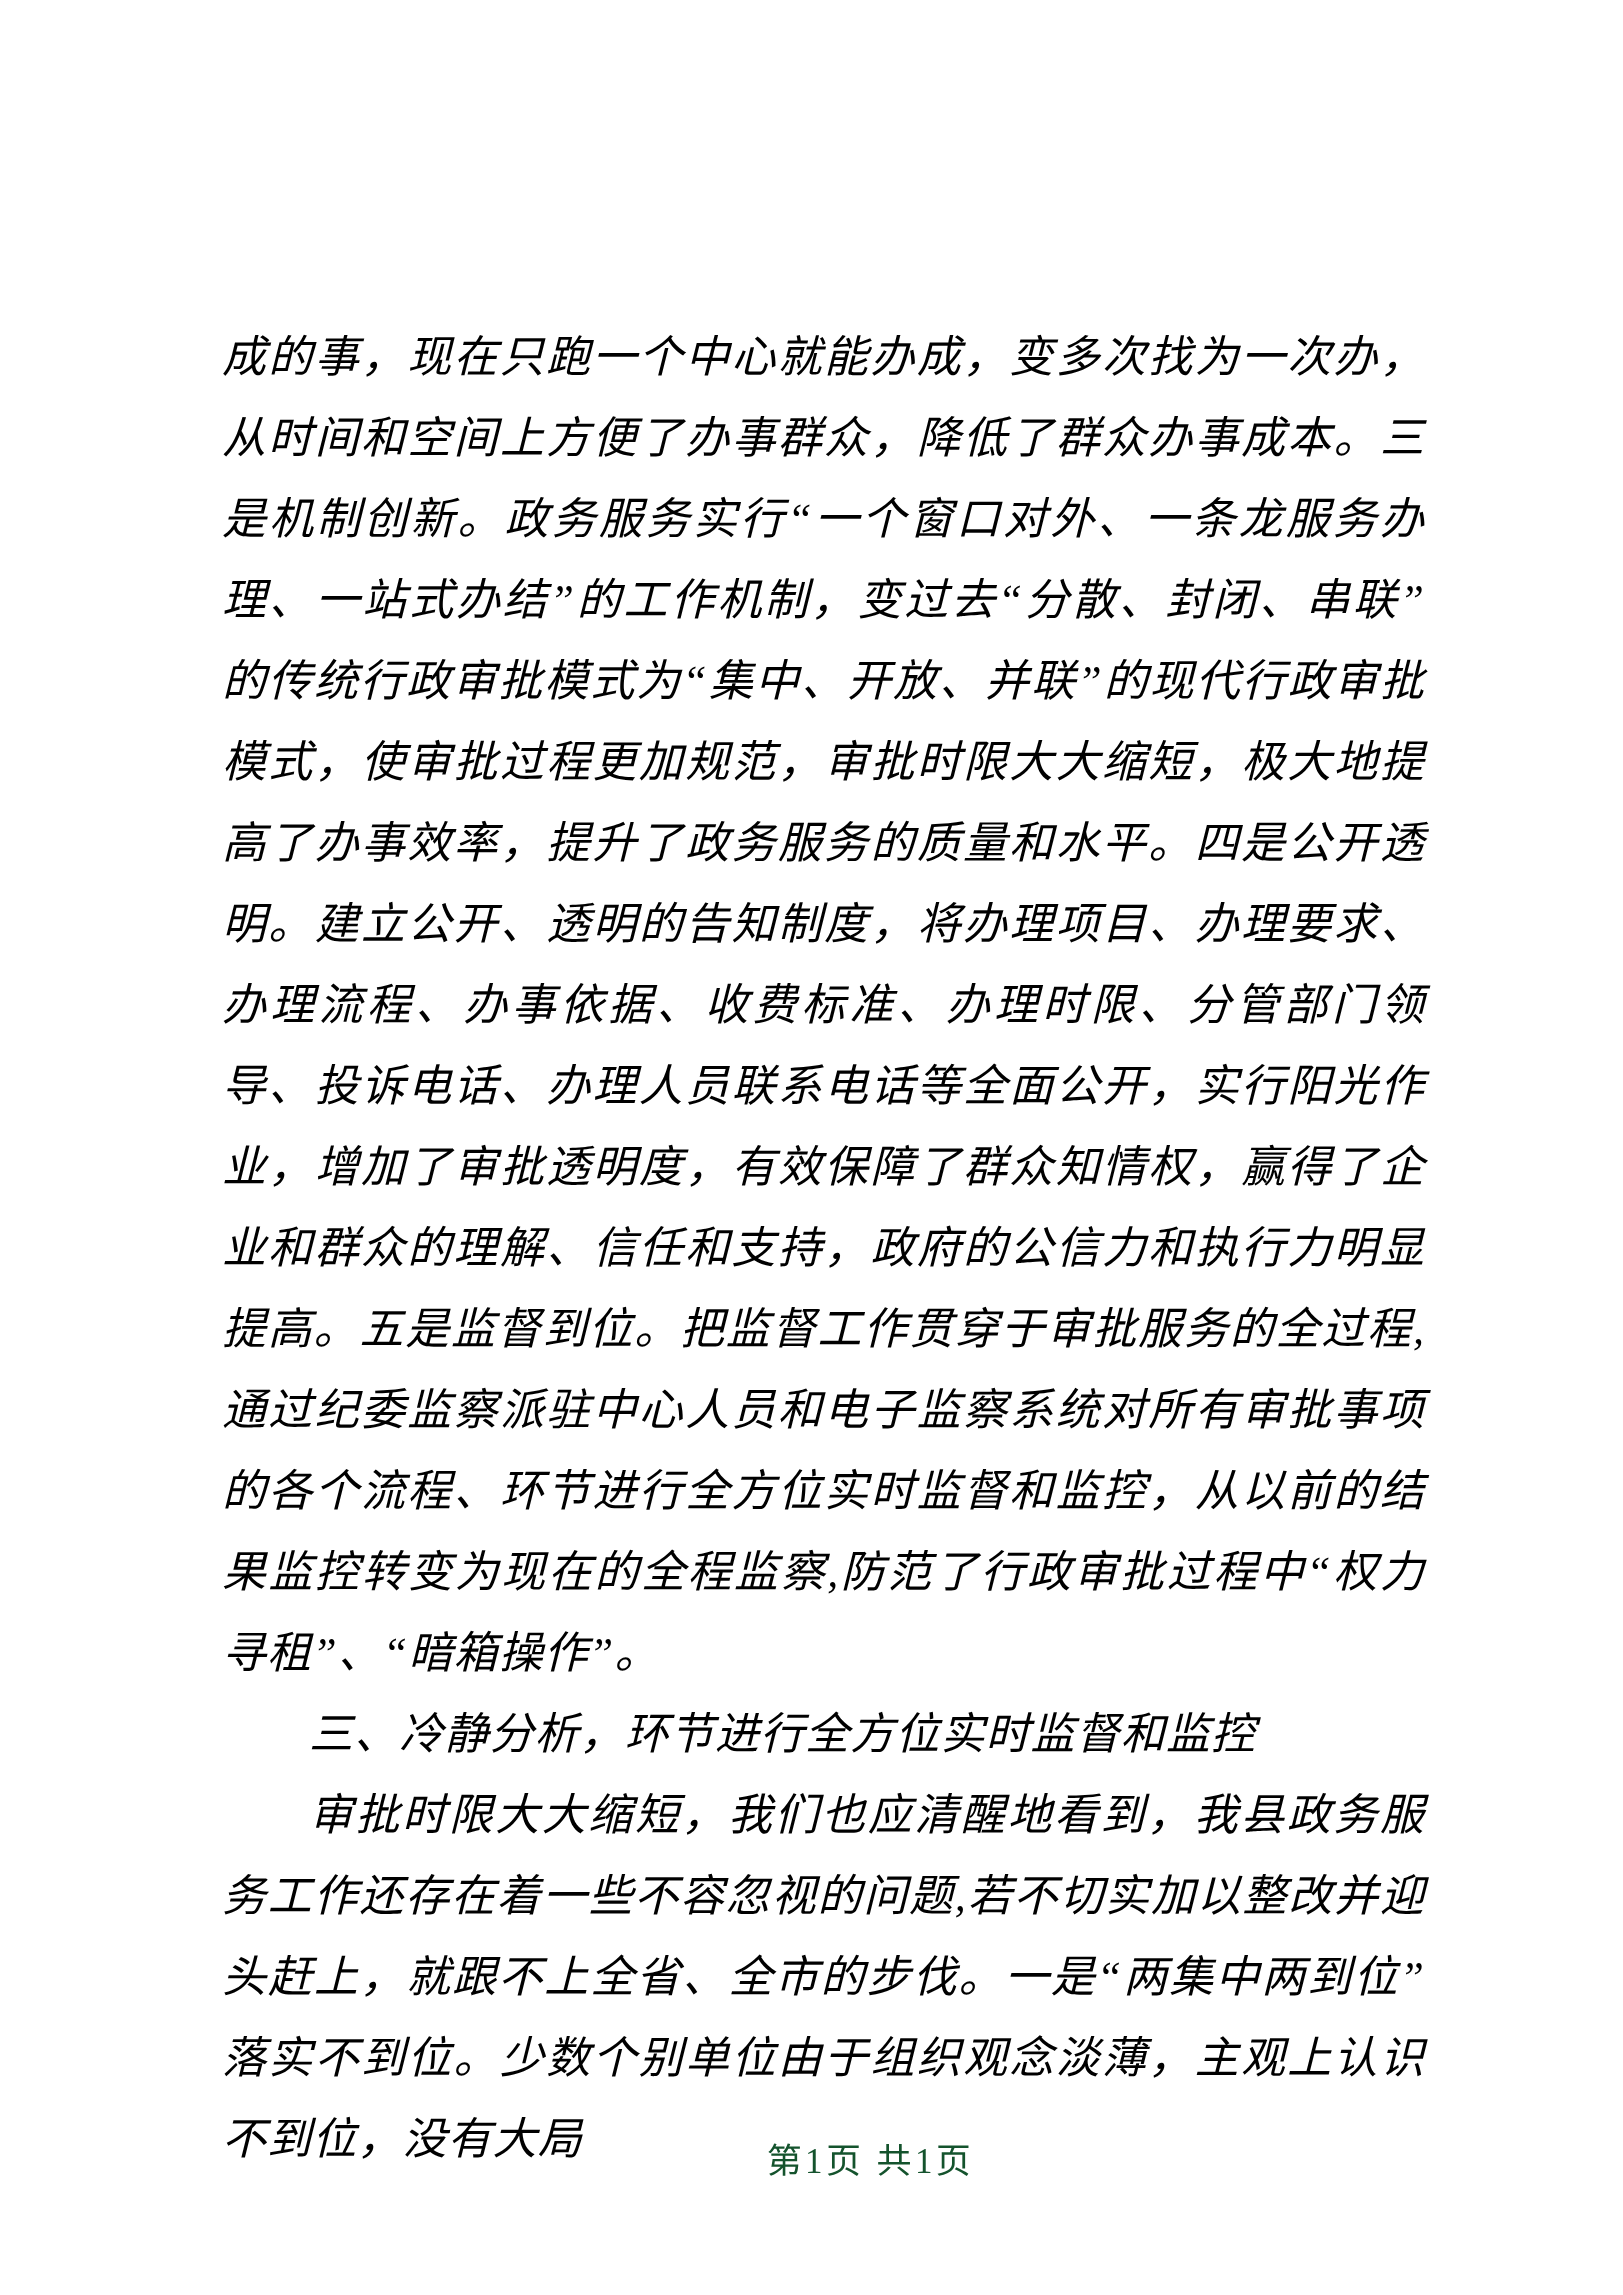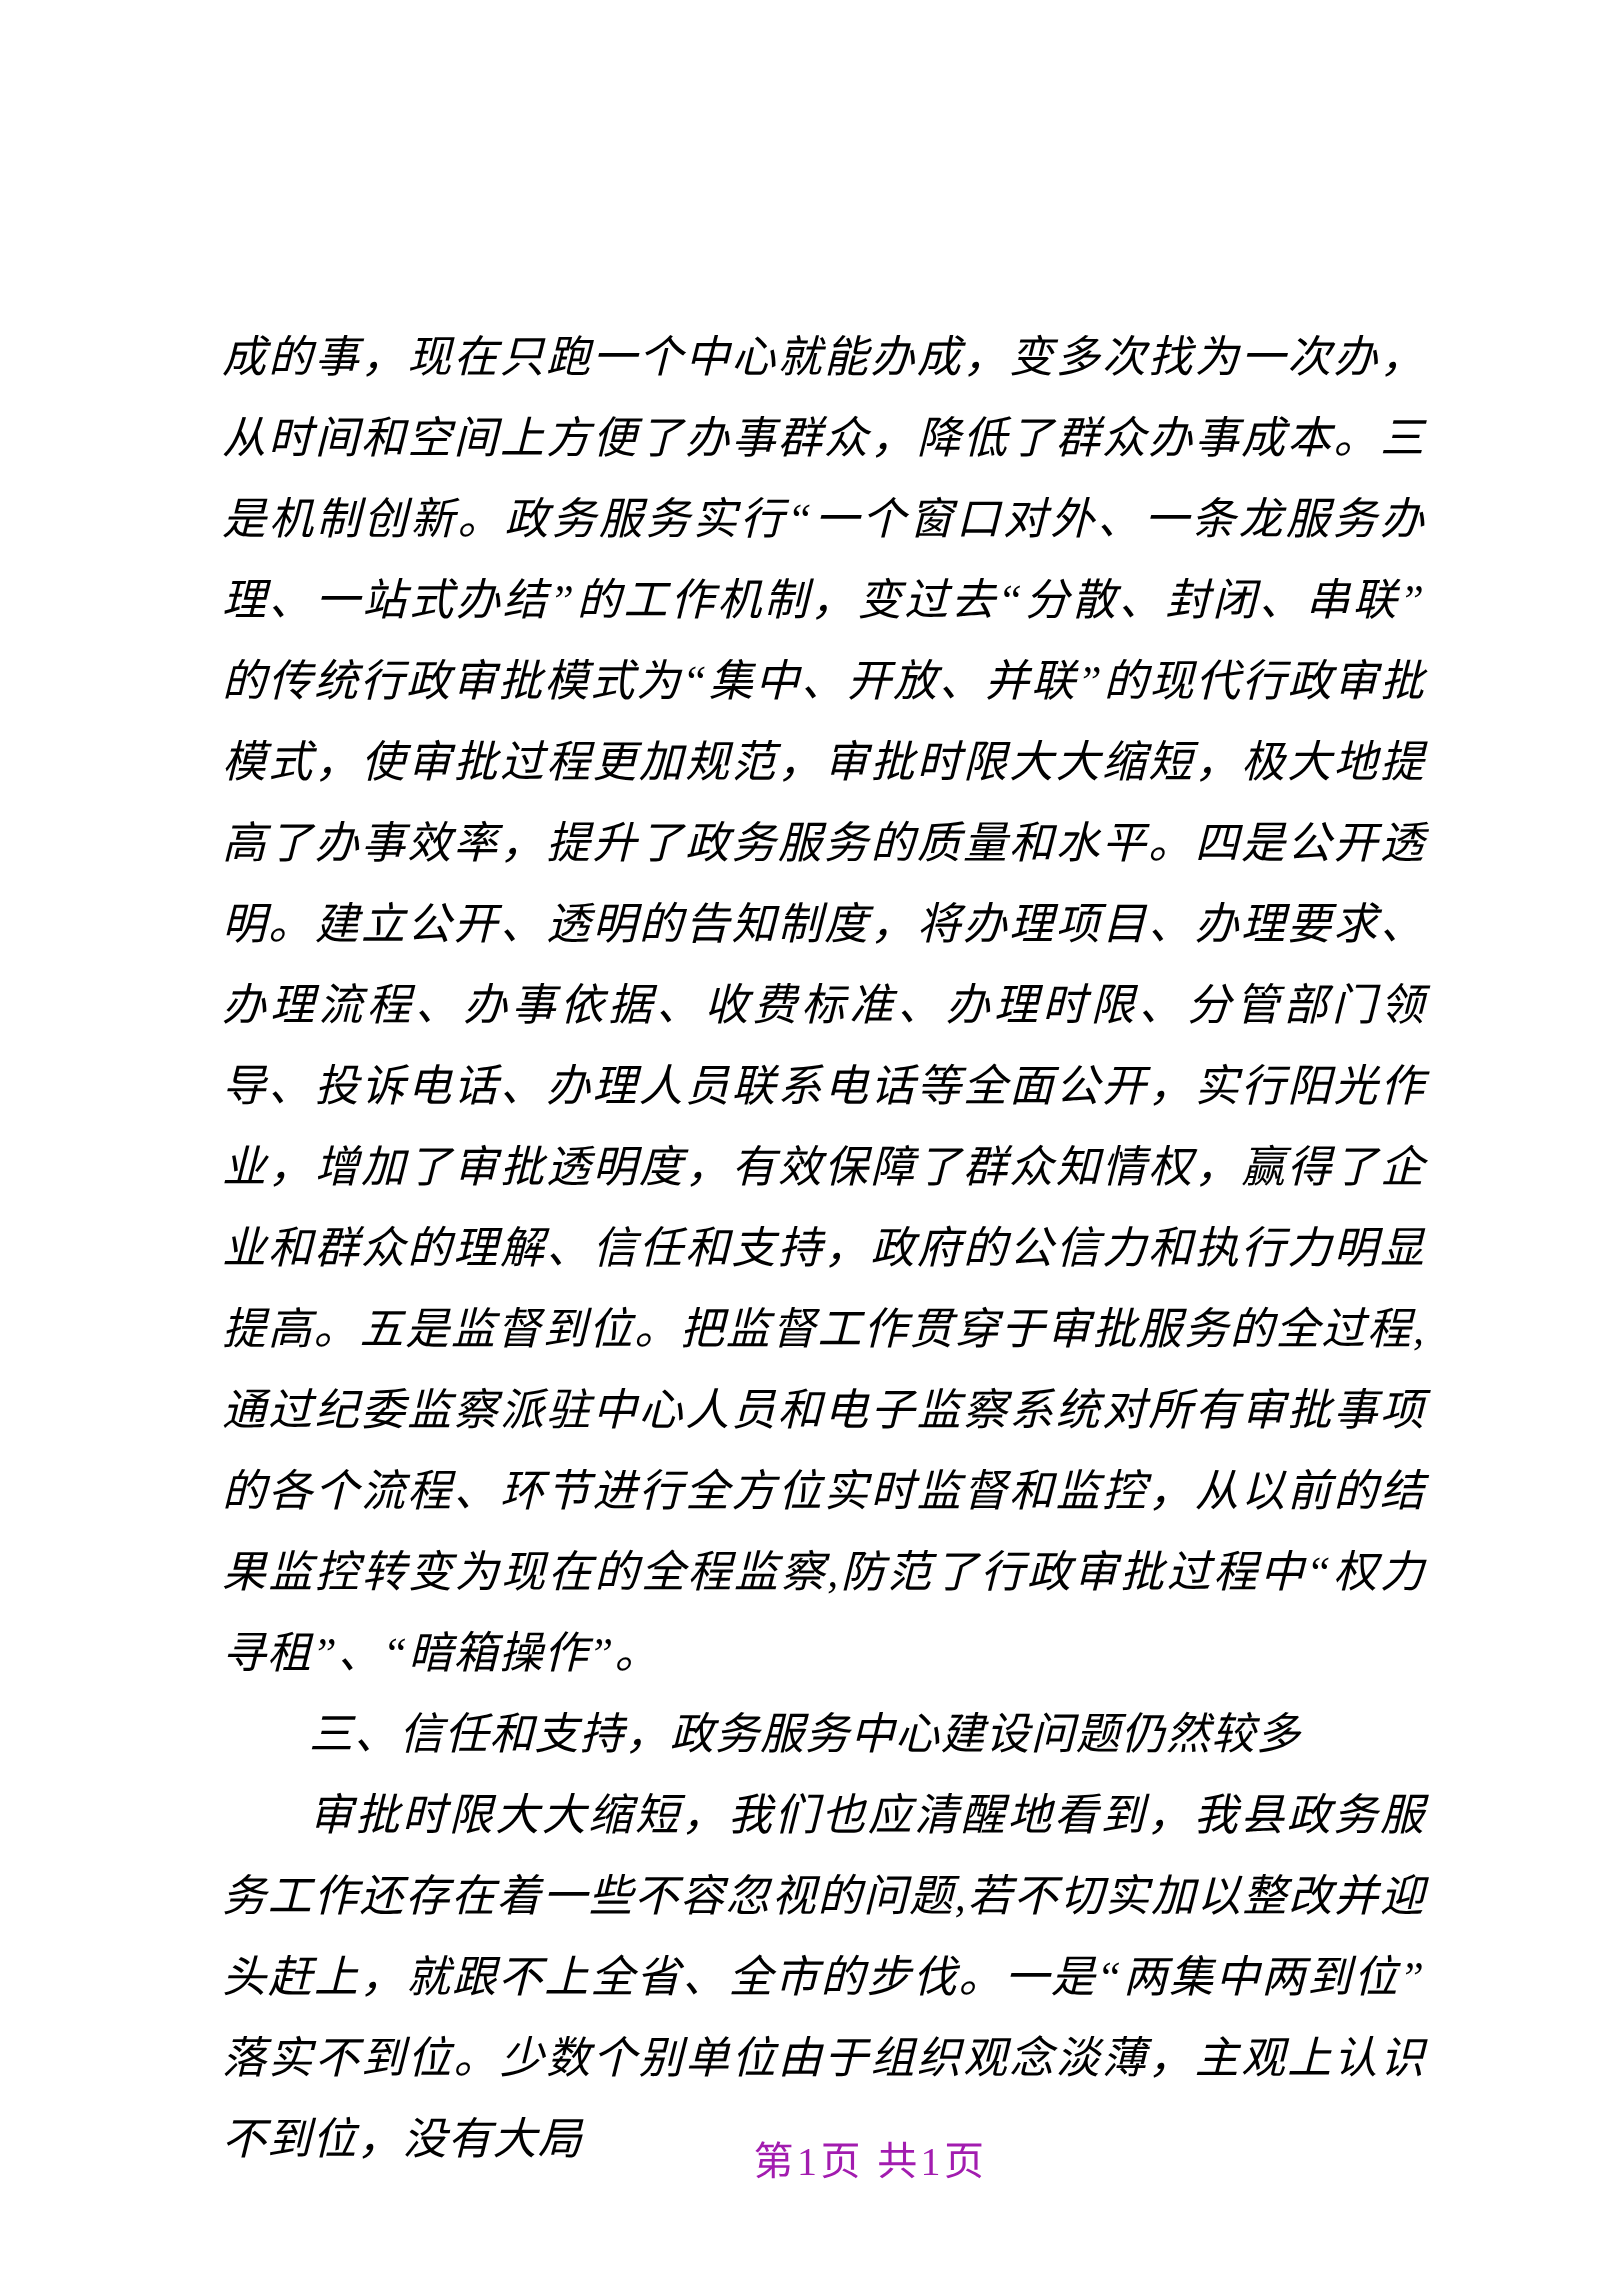--- a/index.html
+++ b/index.html
@@ -41,34 +41,34 @@
   .page-footer {
     position: absolute;
     left: 0;
     top: 2121px;
     width: 100%;
     box-sizing: border-box;
     padding-left: 118px;          
     text-align: center;
     font-family: "Liberation Serif", "DejaVu Serif", serif;
     font-style: normal;
-    font-size: 40px;
+    font-size: 35px;
     line-height: 40px;
     letter-spacing: 3.4px;
-    color: #a21caf;
+    color: #14532d;
   }
 </style>
 </head>
 <body>
 
 <div class="page">
 
   <div class="body-text">
     <p class="para no-indent">成的事，现在只跑一个中心就能办成，变多次找为一次办，从时间和空间上方便了办事群众，降低了群众办事成本。三是机制创新。政务服务实行“一个窗口对外、一条龙服务办理、一站式办结”的工作机制，变过去“分散、封闭、串联”的传统行政审批模式为“集中、开放、并联”的现代行政审批模式，使审批过程更加规范，审批时限大大缩短，极大地提高了办事效率，提升了政务服务的质量和水平。四是公开透明。建立公开、透明的告知制度，将办理项目、办理要求、办理流程、办事依据、收费标准、办理时限、分管部门领导、投诉电话、办理人员联系电话等全面公开，实行阳光作业，增加了审批透明度，有效保障了群众知情权，赢得了企业和群众的理解、信任和支持，政府的公信力和执行力明显提高。五是监督到位。把监督工作贯穿于审批服务的全过程,通过纪委监察派驻中心人员和电子监察系统对所有审批事项的各个流程、环节进行全方位实时监督和监控，从以前的结果监控转变为现在的全程监察,防范了行政审批过程中“权力寻租”、“暗箱操作”。</p>
-    <p class="para indent">三、信任和支持，政务服务中心建设问题仍然较多</p>
+    <p class="para indent">三、冷静分析，环节进行全方位实时监督和监控</p>
     <p class="para indent">审批时限大大缩短，我们也应清醒地看到，我县政务服务工作还存在着一些不容忽视的问题,若不切实加以整改并迎头赶上，就跟不上全省、全市的步伐。一是“两集中两到位”落实不到位。少数个别单位由于组织观念淡薄，主观上认识不到位，没有大局</p>
   </div>
 
   <div class="page-footer">
     <span>第1页 共1页</span>
   </div>
 
 </div>
 
 

